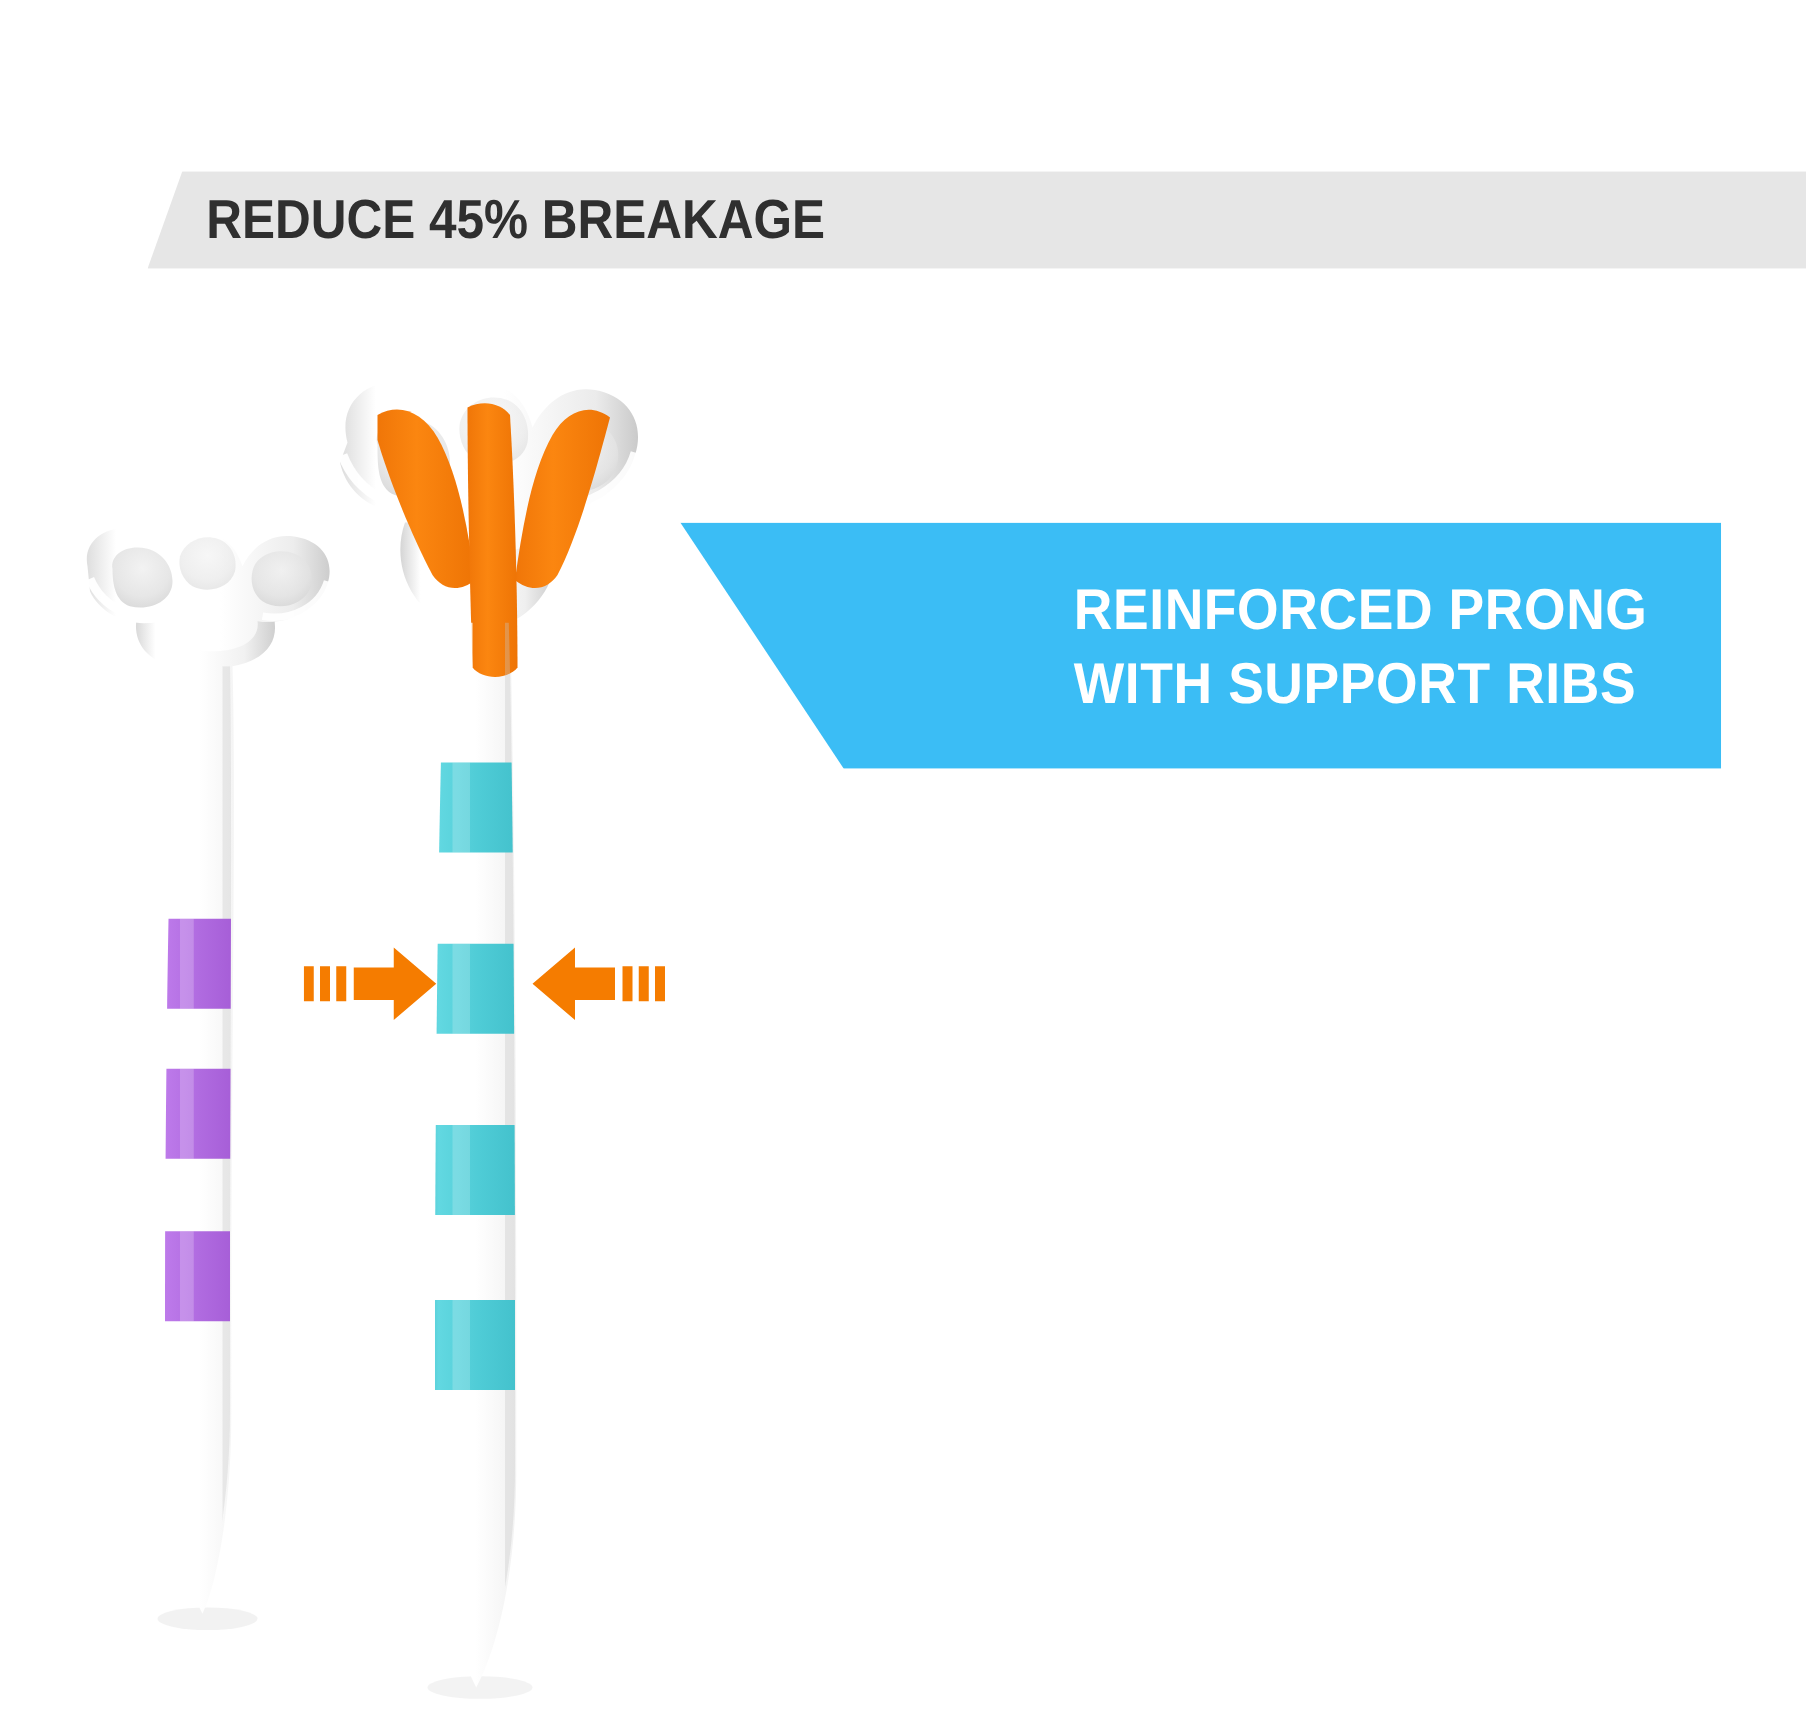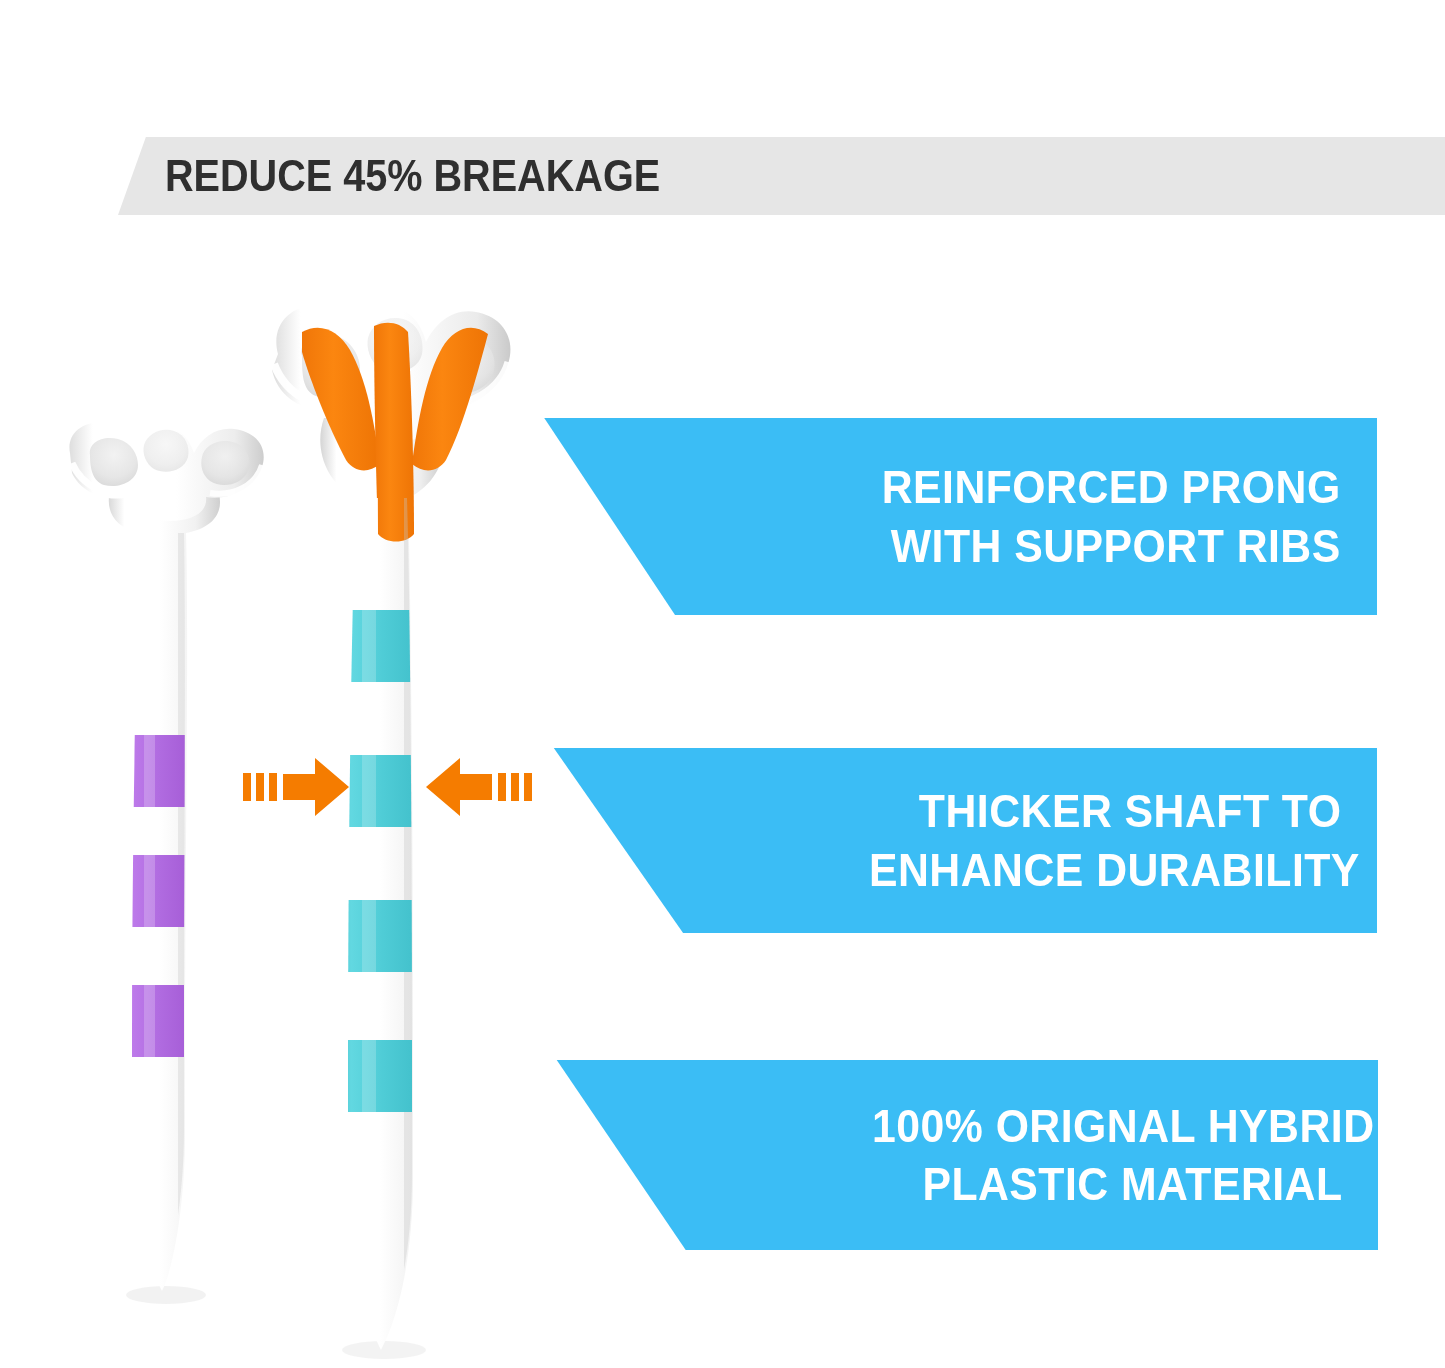--- a/index.html
+++ b/index.html
@@ -76,21 +76,20 @@
   .callout {
     position: absolute;
     background: var(--brandBlue, #3bbdf5);
     clip-path: polygon(4.5% 0, 100% 0, 100% 100%, 19.5% 100%);
     display: flex;
     flex-direction: column;
     justify-content: center;
     box-sizing: border-box;
     padding-left: 24.5%;
     z-index: 5;
-    text-align: right;
   }
   .callout .line {
     color: #ffffff;
     font-size: 46px;
     font-weight: bold;
     letter-spacing: 0.5px;
     line-height: 1.27;
     white-space: nowrap;
     transform: scaleX(0.93);
     transform-origin: left center;
@@ -308,23 +307,15 @@
         <rect x="100" y="21" width="8" height="28"></rect>
       </g>
     </svg>
   </div>
 
   <div class="callout" id="callout-1">
     <div class="line">REINFORCED PRONG</div>
     <div class="line">WITH SUPPORT RIBS</div>
   </div>
 
-  <div class="callout" id="callout-2">
-    <div class="line">THICKER SHAFT TO</div>
-    <div class="line">ENHANCE DURABILITY</div>
-  </div>
-
-  <div class="callout" id="callout-3">
-    <div class="line">100% ORIGNAL HYBRID</div>
-    <div class="line">PLASTIC MATERIAL</div>
-  </div>
+
 
 </div>
 
 </body></html>

